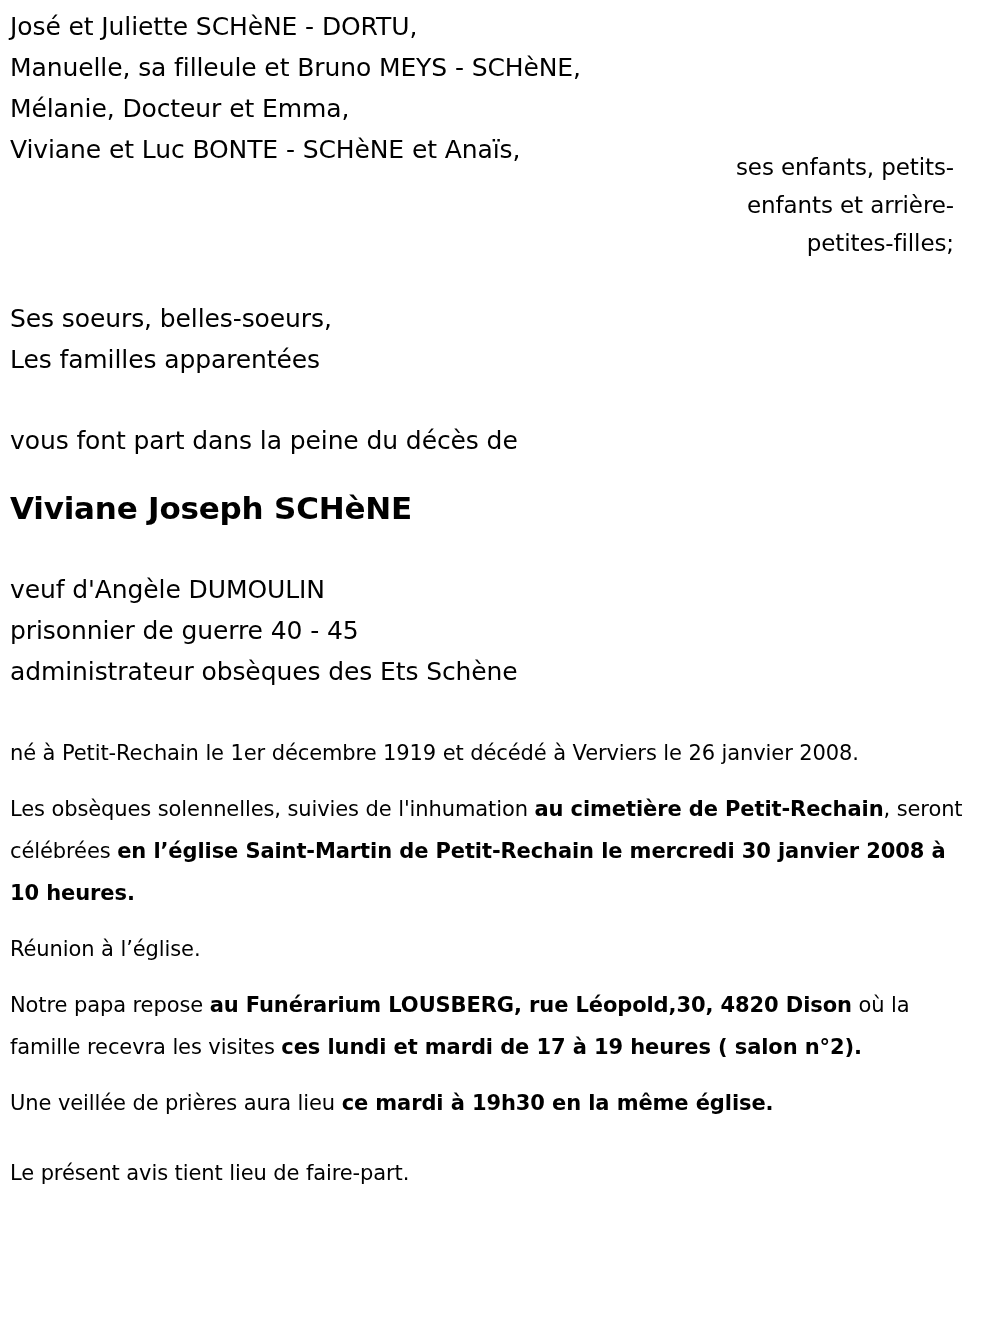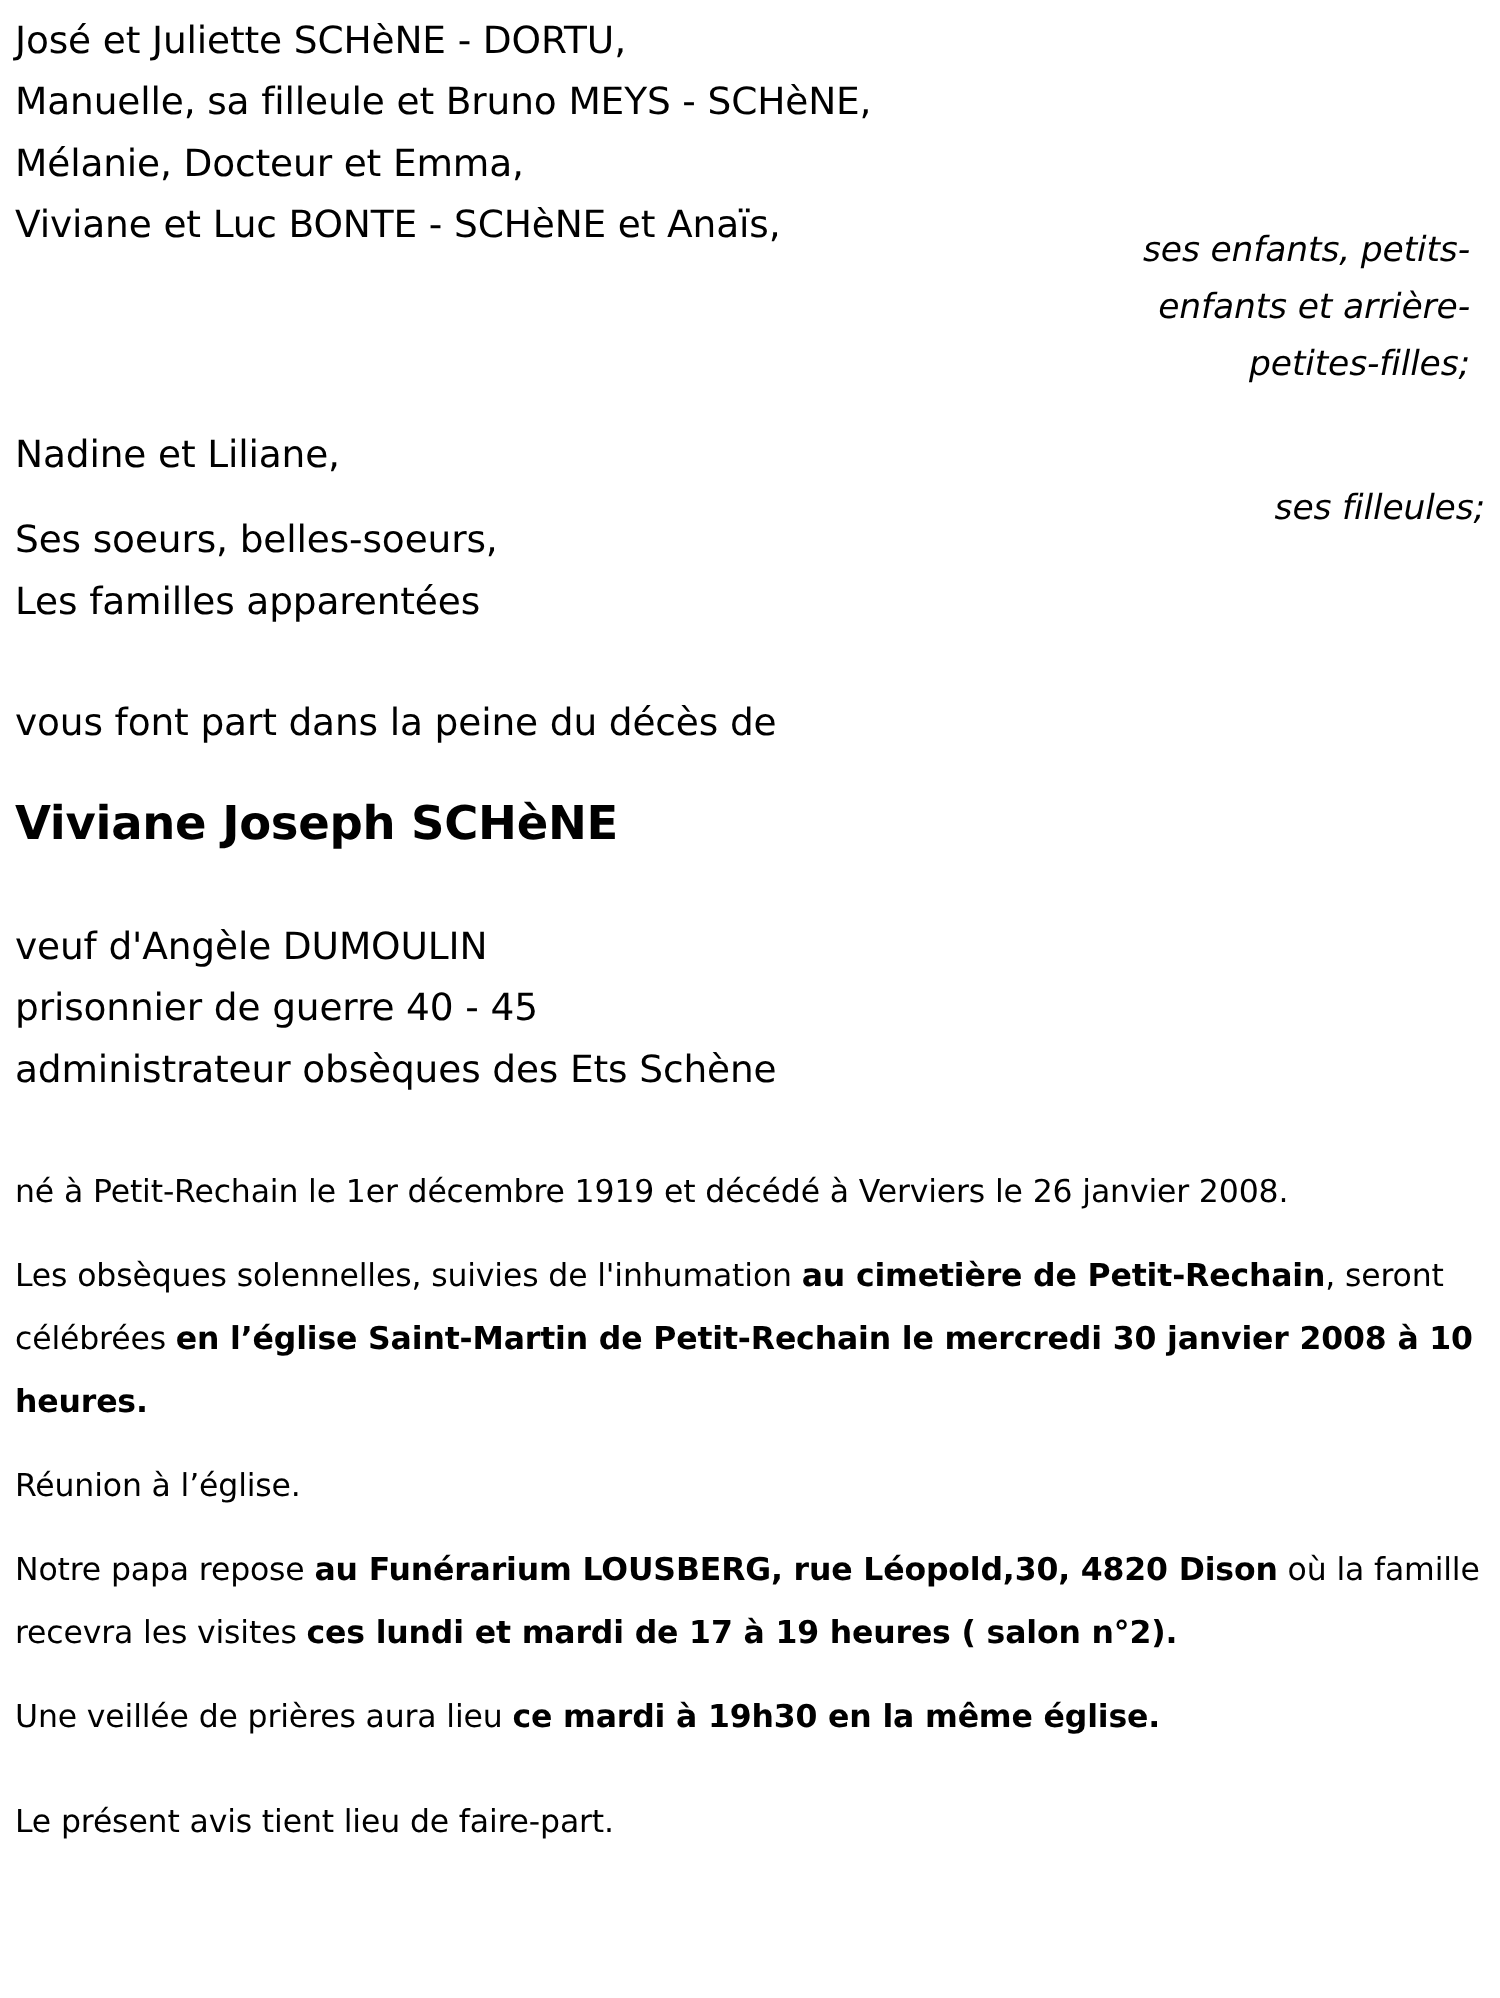--- a/index.html
+++ b/index.html
@@ -12,34 +12,33 @@
     height: 1332px;
     font-family: "DejaVu Sans", sans-serif;
     color: #000000;
     overflow: hidden;
   }
   .page {
     position: relative;
     width: 1000px;
     height: 1332px;
     box-sizing: border-box;
-    padding: 0 2px 0 10px;
+    padding: 0 28px 0 10px;
   }
   .line {
     font-size: 25px;
     line-height: 41px;
     white-space: pre-wrap;
     letter-spacing: -0.1px;
   }
   .survivors-block .line {
     line-height: 41px;
   }
   .italic-block {
     text-align: right;
-    font-style: italic;
     font-size: 23px;
     line-height: 38px;
     letter-spacing: -0.1px;
     padding-right: 4px;
   }
   .italic-block .line {
     font-size: 23px;
     line-height: 38px;
   }
   .gap-sm { height: 16px; }
@@ -86,26 +85,20 @@
     <div class="right-col">
       <div class="italic-block">
         <div class="line">ses enfants, petits-</div>
         <div class="line">enfants et arrière-</div>
         <div class="line">petites-filles;</div>
       </div>
     </div>
 
     <div style="height:112px;"></div>
 
-    <div class="relpos">
-      <div class="line">Nadine et Liliane,</div>
-      <div class="italic-block" style="position:absolute; right:4px; top:38px; width:420px;">
-        <div class="line">ses filleules;</div>
-      </div>
-    </div>
 
     <div class="gap-sm"></div>
 
     <div>
       <div class="line">Ses soeurs, belles-soeurs,</div>
       <div class="line">Les familles apparentées</div>
     </div>
 
     <div class="gap-lg"></div>
 

